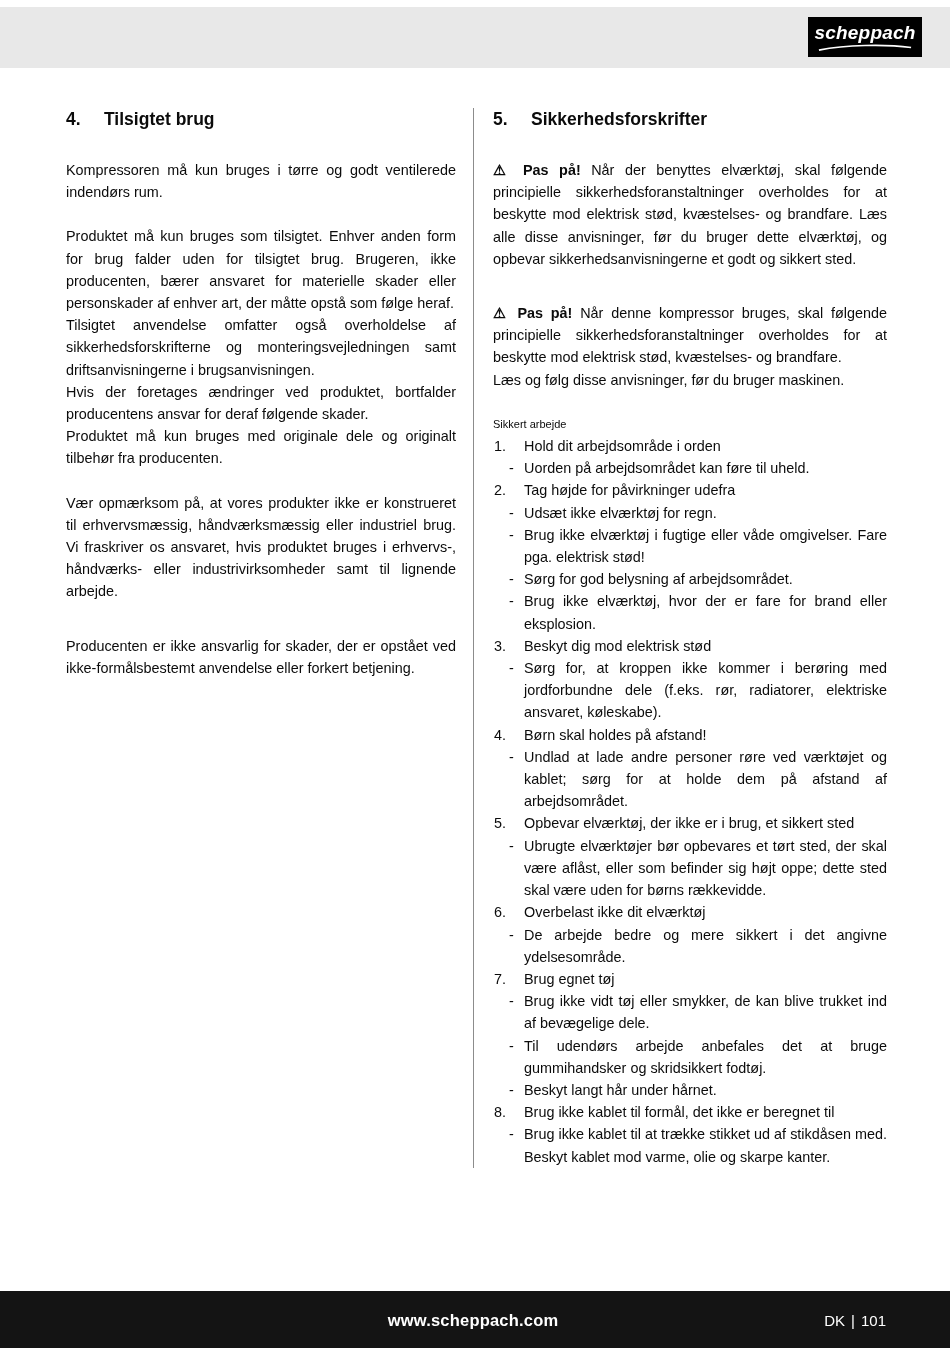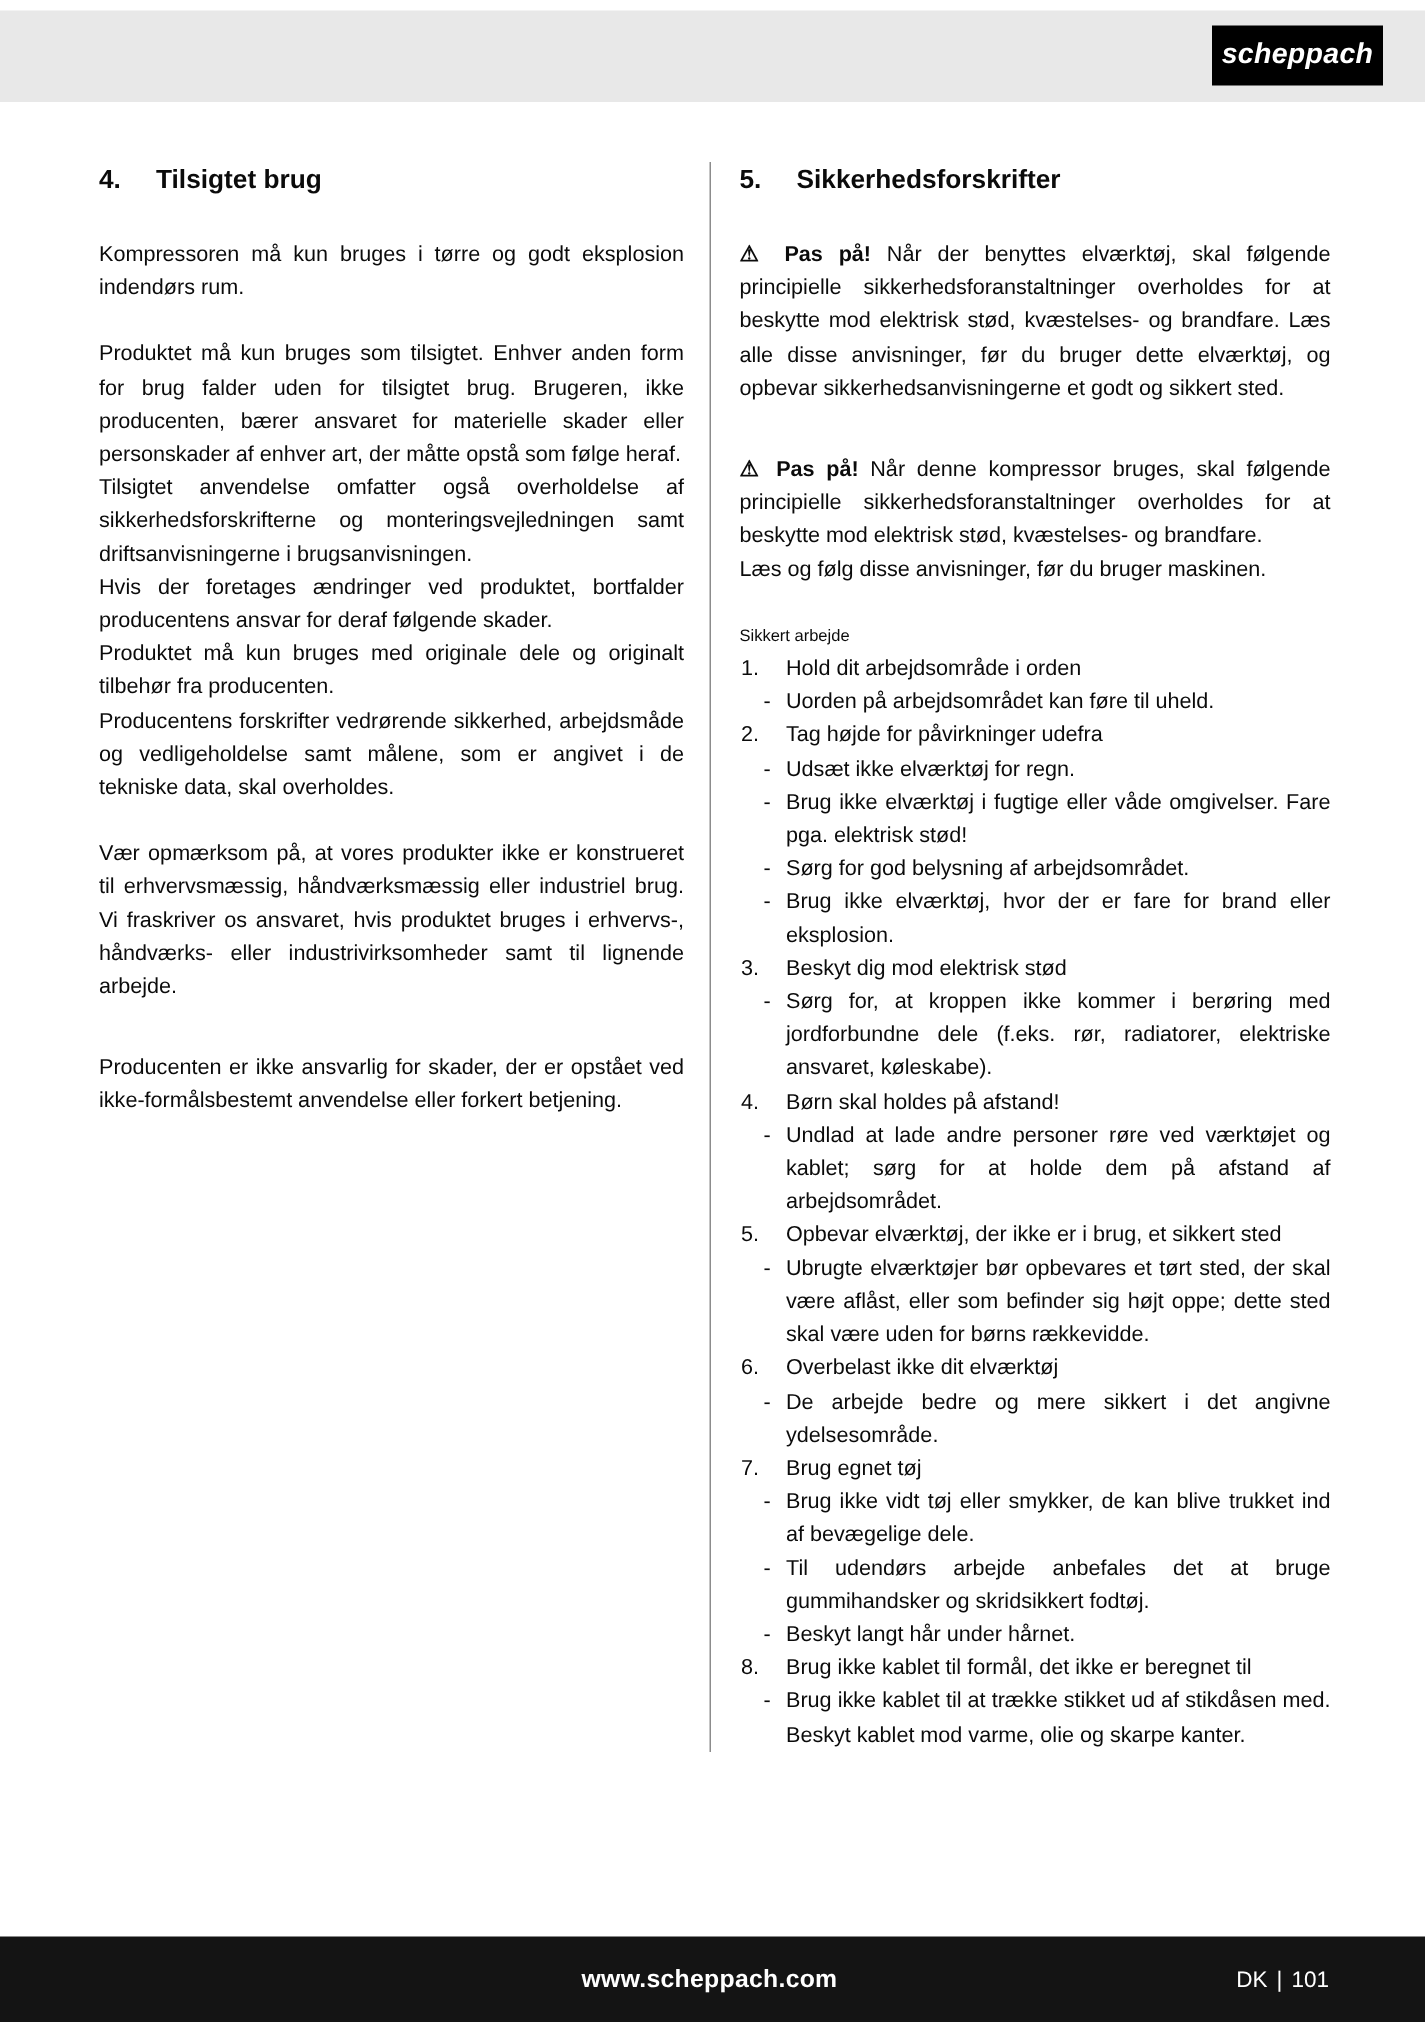--- a/index.html
+++ b/index.html
@@ -18,21 +18,21 @@
     margin-top: 7px;
     height: 61px;
     width: 100%;
     background: var(--header-bg, #e8e8e8);
     position: relative;
   }
   .logo {
     position: absolute; top: 10px; right: 28px;
     width: 114px; height: 40px;
     background: var(--logo-bg, #000000);
-    display: flex; 
+    display: flex; flex-direction: column;
     align-items: center; justify-content: center;
     padding: 4px 7px 5px;
   }
   .logo-text {
     color: #ffffff; font-weight: bold; font-style: italic;
     font-size: 19px; line-height: 1; letter-spacing: 0.2px;
     white-space: nowrap;
   }
   .logo-swoosh { width: 96px; height: 7px; margin-top: 2px; display: block; }
   
@@ -109,28 +109,27 @@
 
   <div class="content">
 
     <div class="col-left">
       <h2 class="section-heading">
         <span class="heading-num">4.</span>
         <span class="heading-title">Tilsigtet brug</span>
       </h2>
       <div>
           <div class="para-block">
-            <p class="para">Kompressoren må kun bruges i tørre og godt eksplosion indendørs rum.</p>
+            <p class="para">Kompressoren må kun bruges i tørre og godt ventilerede indendørs rum.</p>
           </div>
           <div class="para-block">
             <p class="para">Produktet må kun bruges som tilsigtet. Enhver anden form for brug falder uden for tilsigtet brug. Brugeren, ikke producenten, bærer ansvaret for materielle skader eller personskader af enhver art, der måtte opstå som følge heraf.</p>
             <p class="para">Tilsigtet anvendelse omfatter også overholdelse af sikkerhedsforskrifterne og monteringsvejledningen samt driftsanvisningerne i brugsanvisningen.</p>
             <p class="para">Hvis der foretages ændringer ved produktet, bortfalder producentens ansvar for deraf følgende skader.</p>
             <p class="para">Produktet må kun bruges med originale dele og originalt tilbehør fra producenten.</p>
-            <p class="para">Producentens forskrifter vedrørende sikkerhed, arbejdsmåde og vedligeholdelse samt målene, som er angivet i de tekniske data, skal overholdes.</p>
           </div>
           <div class="para-block">
             <p class="para">Vær opmærksom på, at vores produkter ikke er konstrueret til erhvervsmæssig, håndværksmæssig eller industriel brug. Vi fraskriver os ansvaret, hvis produktet bruges i erhvervs-, håndværks- eller industrivirksomheder samt til lignende arbejde.</p>
           </div>
           <div class="para-block">
             <p class="para">Producenten er ikke ansvarlig for skader, der er opstået ved ikke-formålsbestemt anvendelse eller forkert betjening.</p>
           </div>
         </div>
     </div>
 

